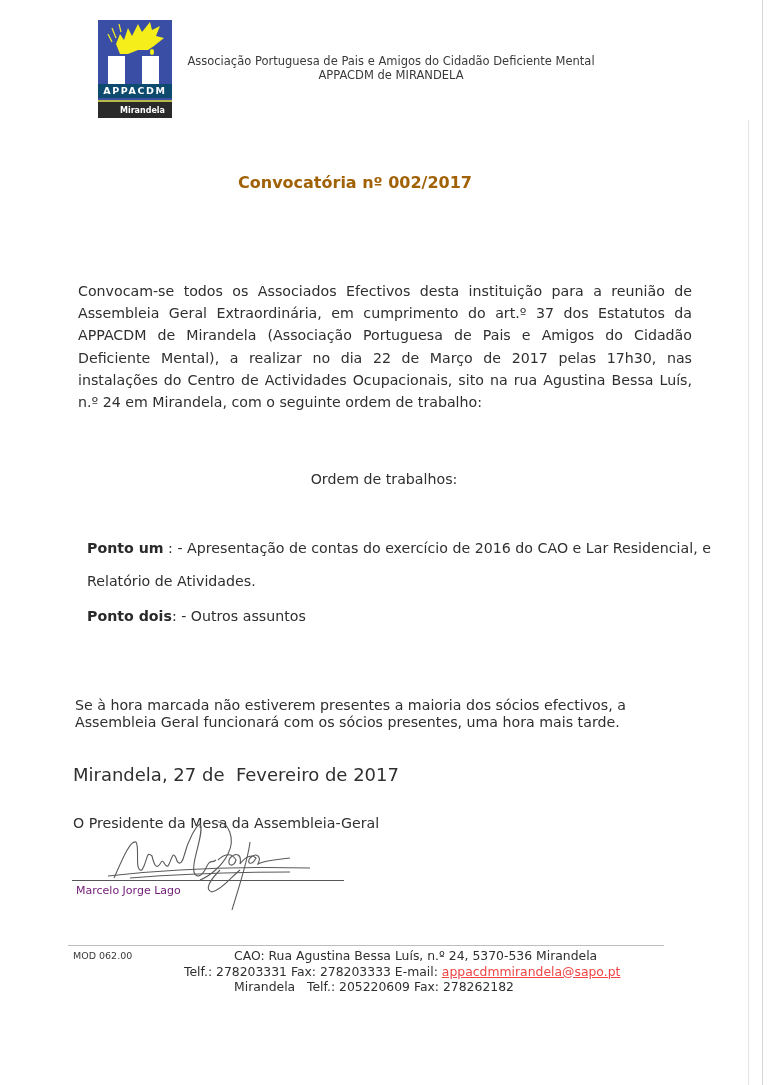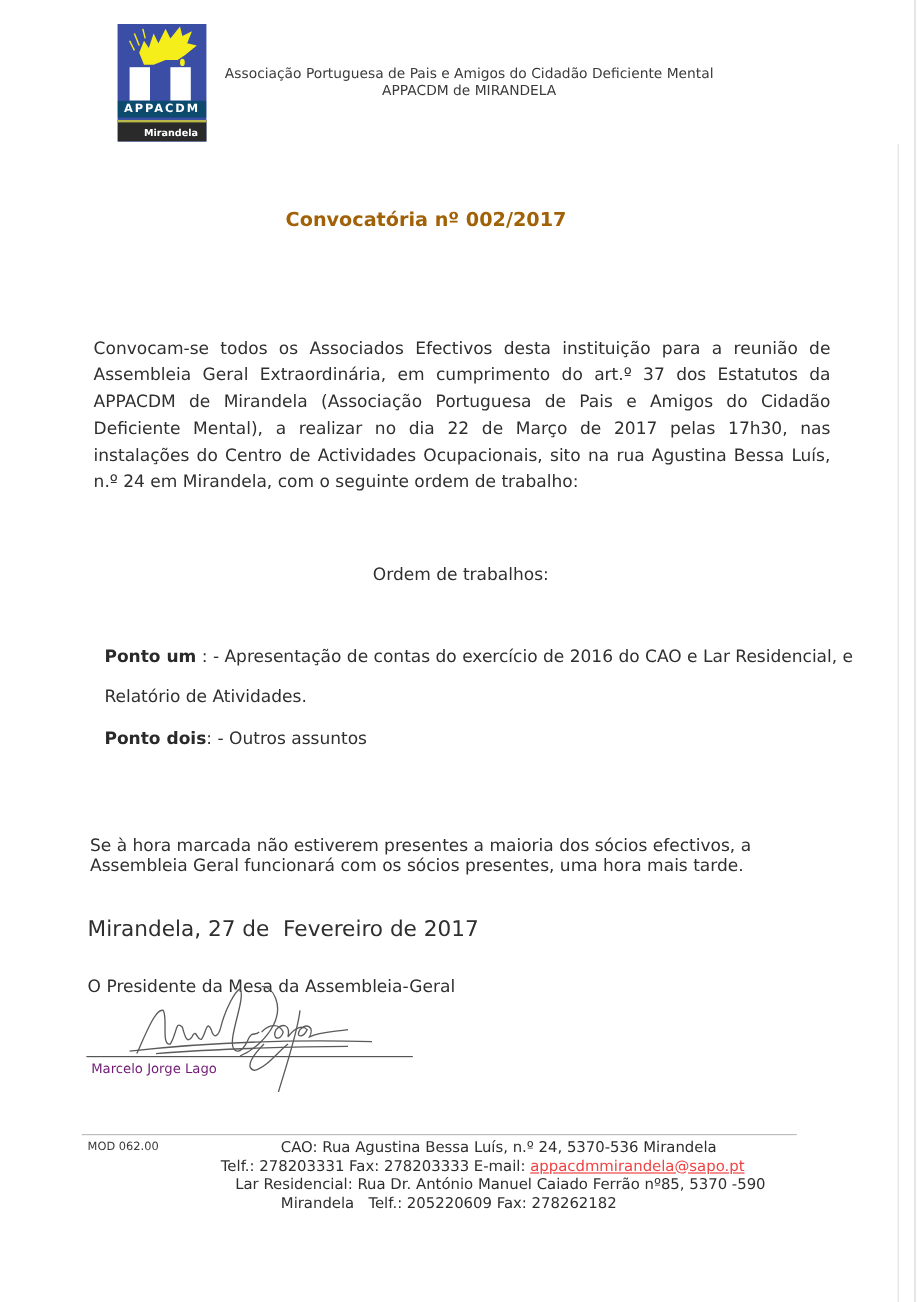--- a/index.html
+++ b/index.html
@@ -106,15 +106,14 @@
 </svg>
 
 <div class="sig-line"></div>
 <div class="signer-name">Marcelo Jorge Lago</div>
 
 <div class="footer-rule"></div>
 <div class="footer-code">MOD 062.00</div>
 <div class="footer-lines">
   <div class="fl-1">CAO: Rua Agustina Bessa Luís, n.º 24, 5370-536 Mirandela</div>
   <div class="fl-2"><span style="white-space:pre">Telf.: 278203331 Fax: 278203333 E-mail: </span><span class="email-link">appacdmmirandela@sapo.pt</span></div>
-  <div class="fl-3">Lar Residencial: Rua Dr. António Manuel Caiado Ferrão nº85, 5370 -590</div>
   <div class="fl-4" style="white-space:pre">Mirandela   Telf.: 205220609 Fax: 278262182</div>
 </div>
 
 </body></html>

